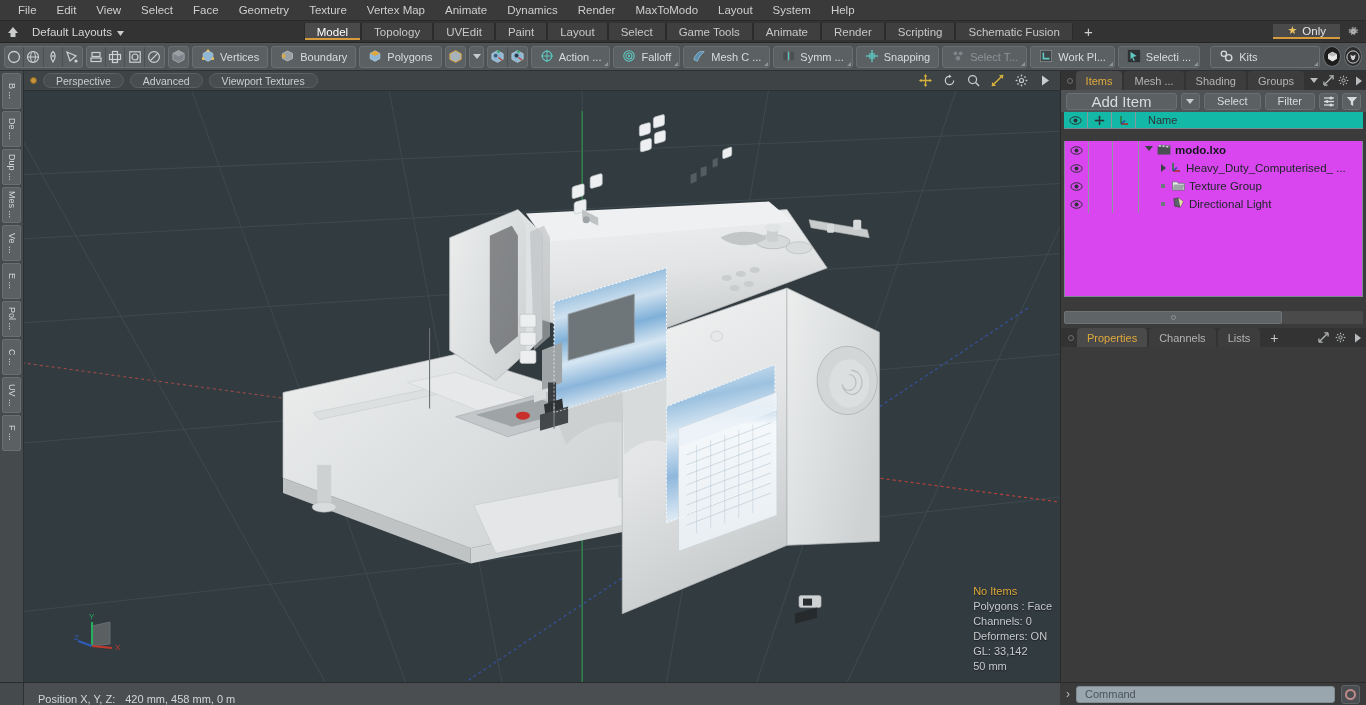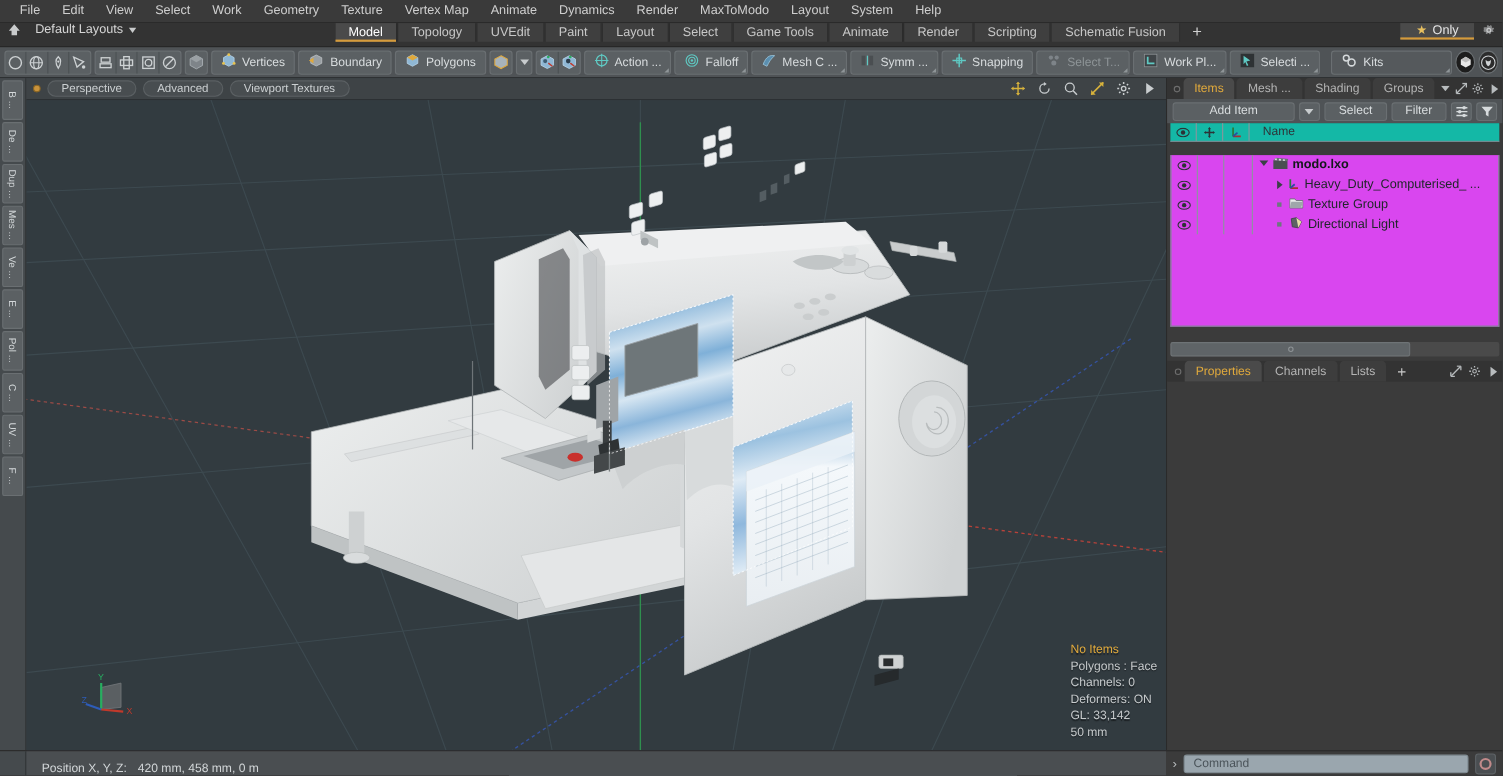--- a/index.html
+++ b/index.html
@@ -16,21 +16,21 @@
     height: 21px; background: #3a3a3a; display: flex; align-items: center;
     padding-left: 8px; flex: 0 0 21px; border-bottom: 1px solid #2a2a2a;
   }
   .menubar .mi {
     color: #cfcfcf; font-size: 11.5px; padding: 2px 10px; white-space: nowrap;
     cursor: default;
   }
 
   
   .layoutbar {
-    height: 22px; background: #333333; display: flex; align-items: flex-start;
+    height: 22px; background: #333333; display: flex; align-items: center;
     flex: 0 0 22px; border-bottom: 1px solid #252525;
   }
   .lb-home {
     width: 26px; display: flex; align-items: center; justify-content: center;
   }
   .lb-layouts {
     display: flex; align-items: center; color: #d6d6d6; font-size: 11.5px;
     padding: 0 10px 0 6px; white-space: nowrap;
   }
   .lb-spacer { flex: 1 1 auto; }
@@ -153,21 +153,21 @@
   .ptab.plus { background: transparent; color: #c8c8c8; font-size: 14px; padding: 0 8px; }
   .ptabs .sp { flex: 1 1 auto; }
   .ptabs .ti { width: 17px; display: flex; align-items: center; justify-content: center; cursor: default; }
 
   .ptoolrow {
     height: 22px; background: #4f5356; display: flex; align-items: center; gap: 4px;
     padding: 0 5px; flex: 0 0 22px;
   }
   .additem {
     flex: 1 1 auto; height: 17px; background: #5b6063; border: 1px solid #6a6f72;
-    border-radius: 3px; color: #d8dcde; font-size: 11px;
+    border-radius: 3px; color: #d8dcde; font-size: 15px;
     display: flex; align-items: center; justify-content: center; cursor: default;
   }
   .mini {
     height: 17px; padding: 0 12px; background: #5b6063; border: 1px solid #6a6f72;
     border-radius: 3px; color: #d8dcde; font-size: 11px;
     display: flex; align-items: center; cursor: default;
   }
   .sq {
     width: 19px; height: 17px; background: #5b6063; border: 1px solid #6a6f72;
     border-radius: 3px; display: flex; align-items: center; justify-content: center; cursor: default;
@@ -232,21 +232,21 @@
   .cmdbtn i { width: 11px; height: 11px; border-radius: 50%; border: 2px solid #c08a8a; display: block; }
 </style>
 </head>
 <body>
 
 <div class="menubar">
   <div class="mi">File</div>
   <div class="mi">Edit</div>
   <div class="mi">View</div>
   <div class="mi">Select</div>
-  <div class="mi">Work</div>
+  <div class="mi">Face</div>
   <div class="mi">Geometry</div>
   <div class="mi">Texture</div>
   <div class="mi">Vertex Map</div>
   <div class="mi">Animate</div>
   <div class="mi">Dynamics</div>
   <div class="mi">Render</div>
   <div class="mi">MaxToModo</div>
   <div class="mi">Layout</div>
   <div class="mi">System</div>
   <div class="mi">Help</div>

